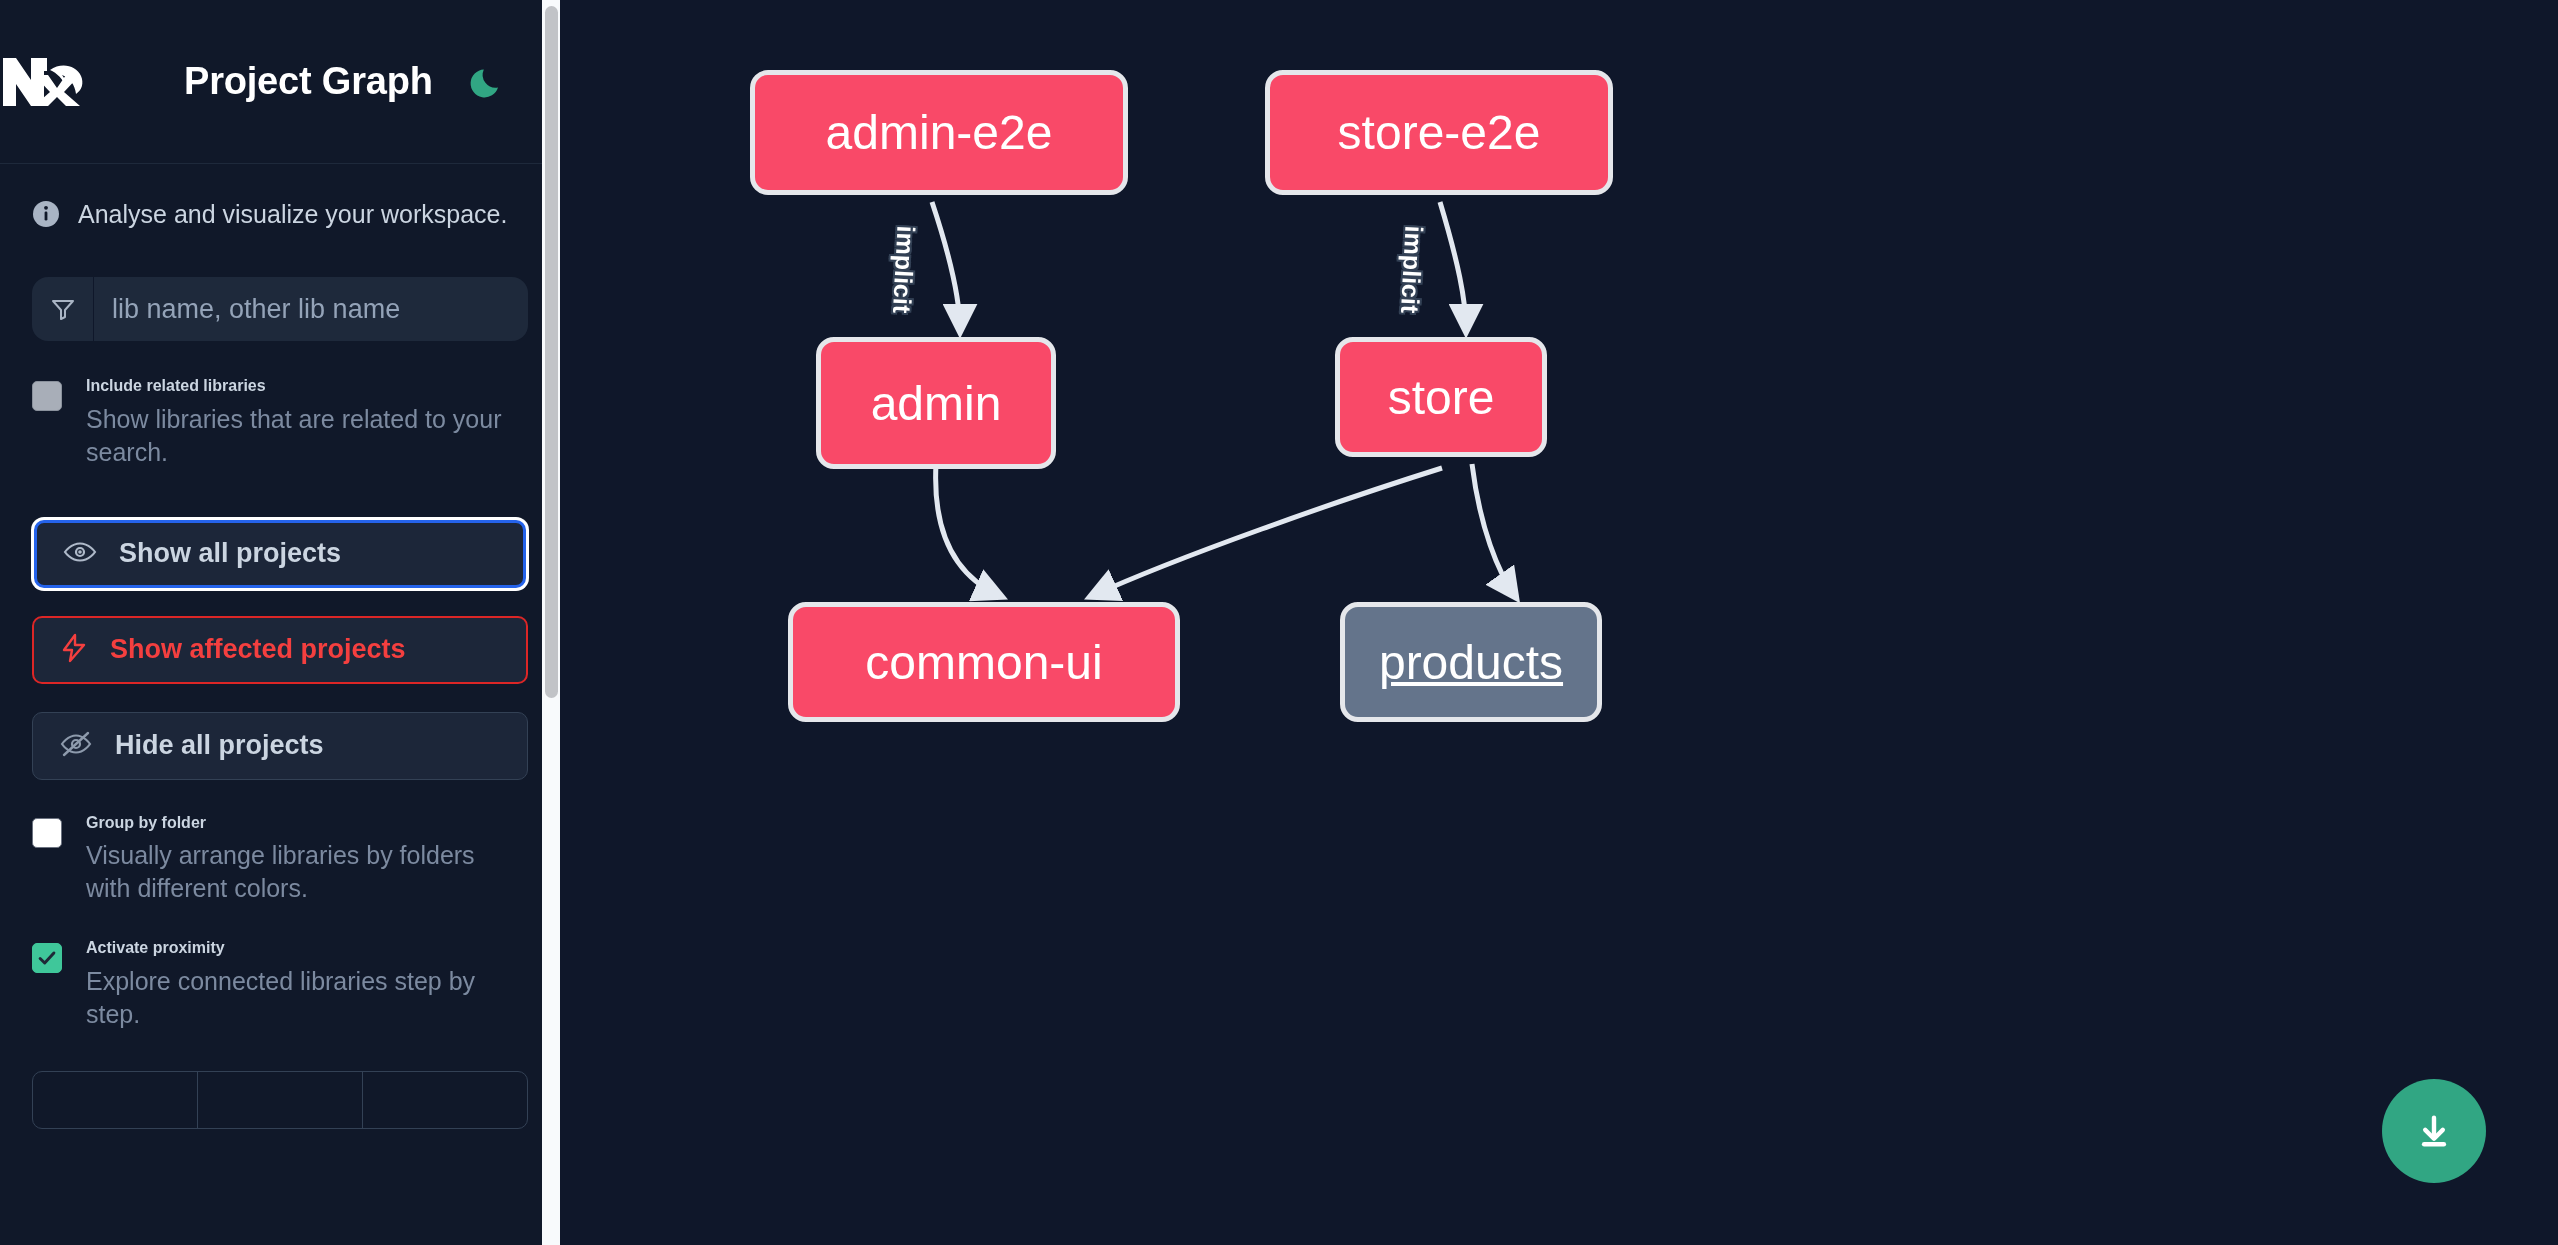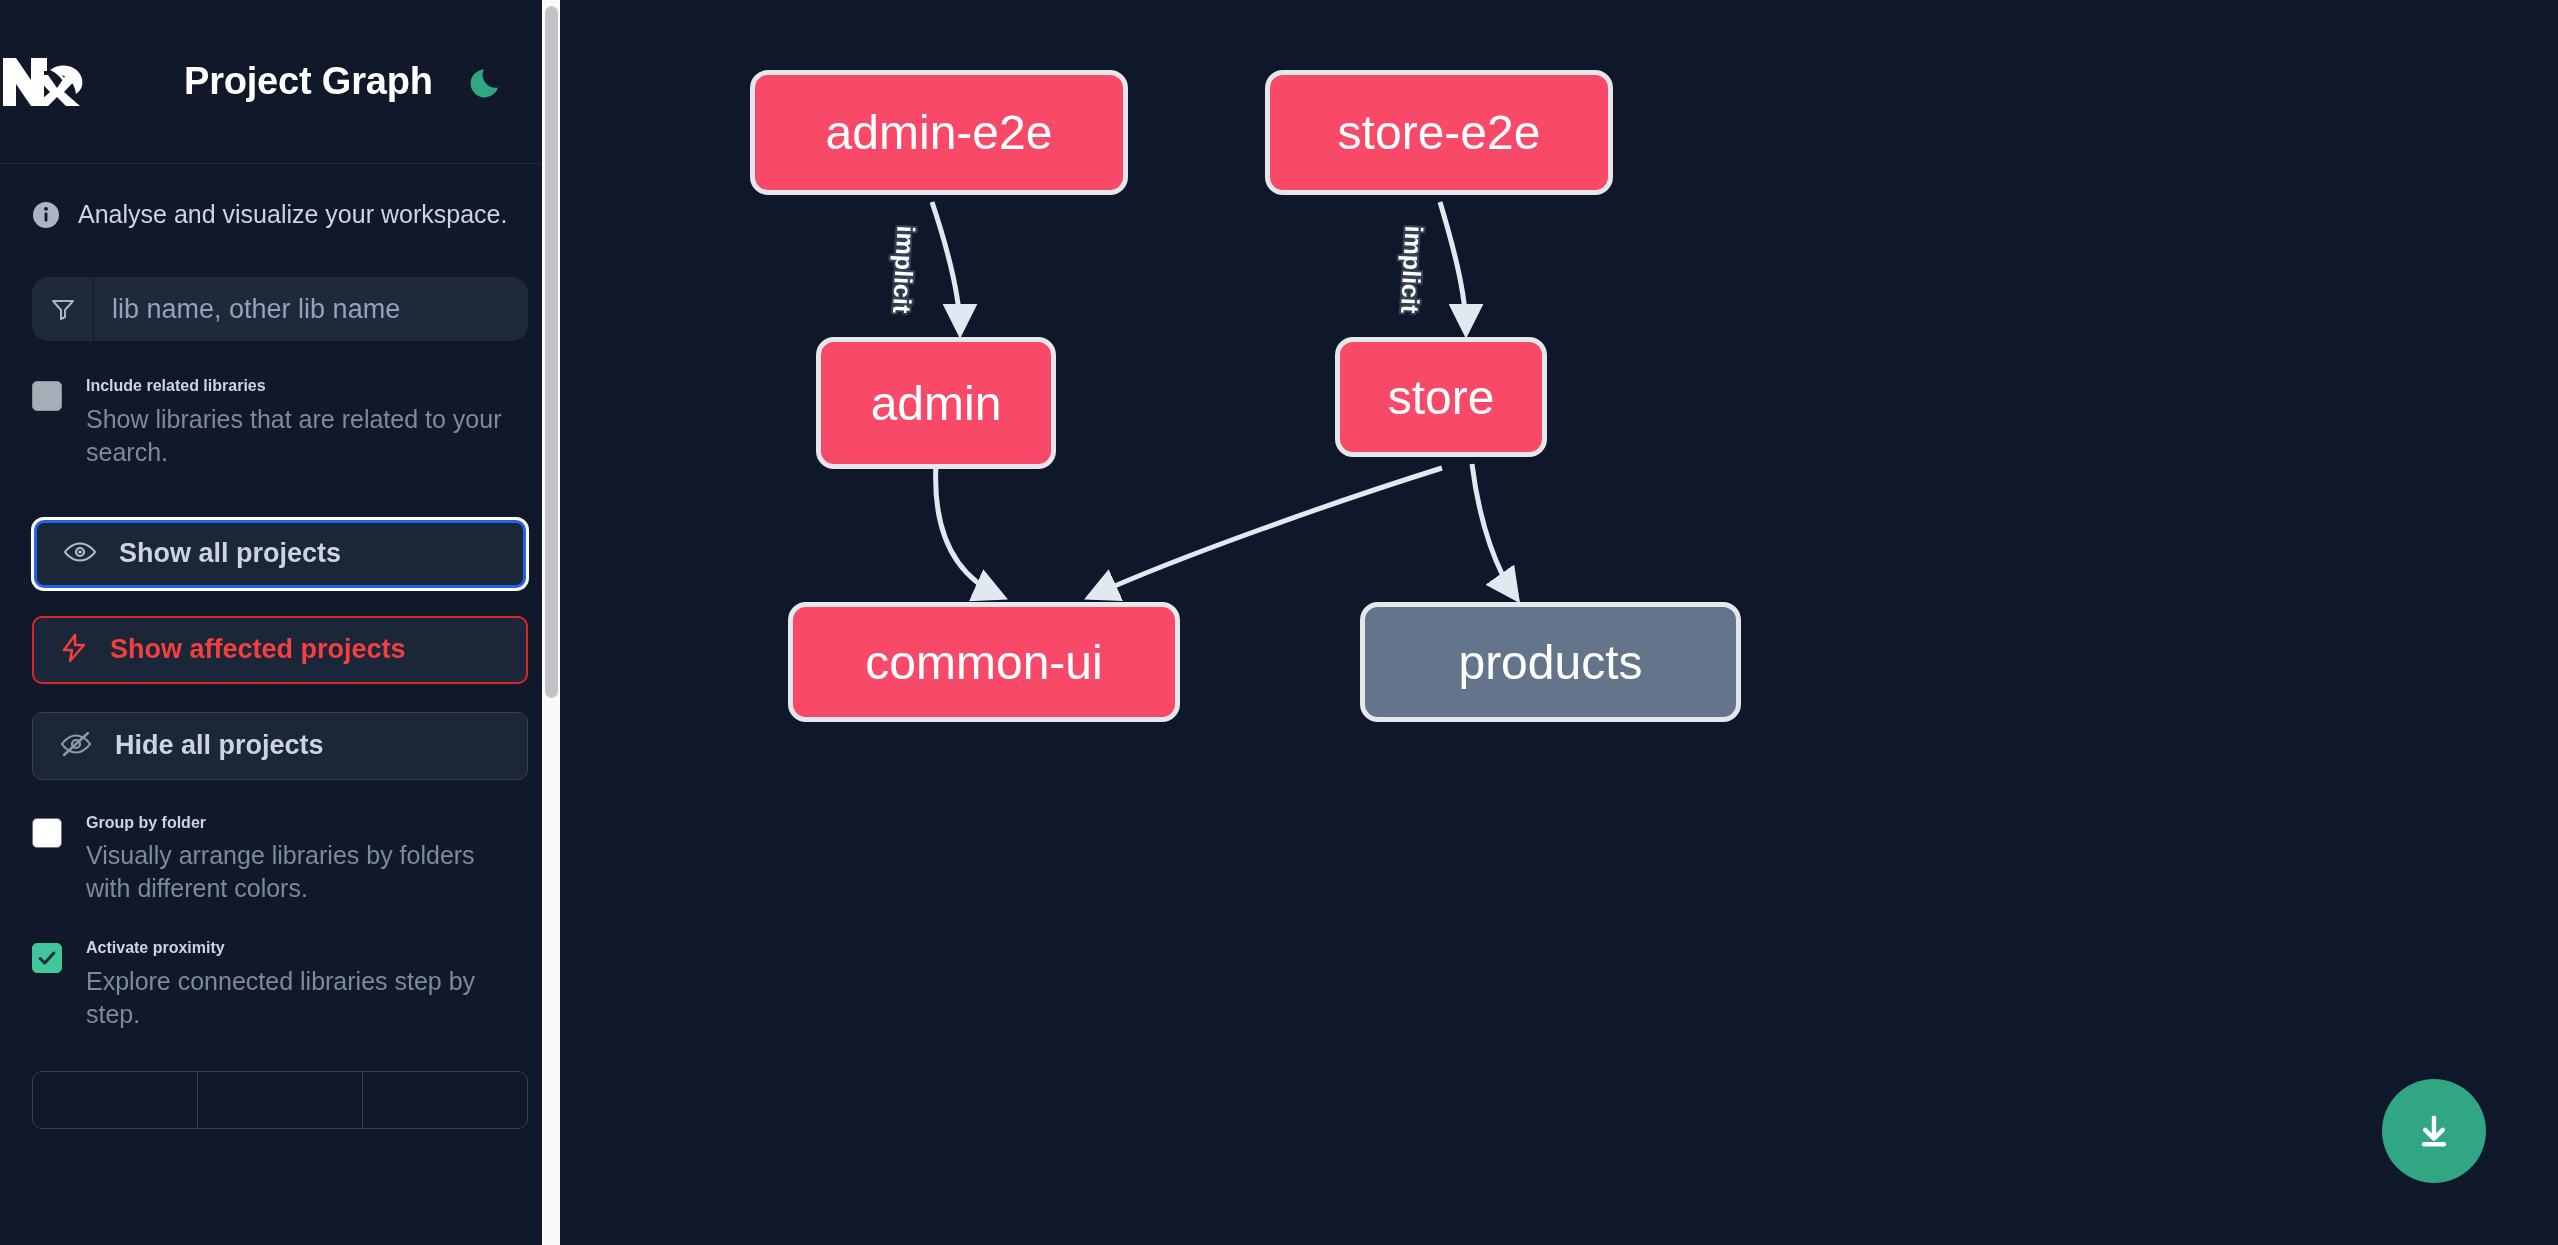--- a/index.html
+++ b/index.html
@@ -27,21 +27,21 @@
   .nx-logo { width: 92px; height: 56px; flex: 0 0 92px; }
   .app-title {
     color: #FFFFFF; font-size: 38px; font-weight: 700;
     letter-spacing: -0.2px; margin-left: 92px; white-space: nowrap;
   }
   .theme-toggle { margin-left: 34px; width: 40px; height: 40px; cursor: pointer; display:flex; align-items:center; }
 
   .sb-body { padding: 0 32px; }
 
   .info-row {
-    display: flex; align-items: flex-end; gap: 18px;
+    display: flex; align-items: flex-start; gap: 18px;
     margin-top: 36px;
   }
   .info-icon { width: 28px; height: 28px; flex: 0 0 28px; }
   .info-text { color: #CBD5E1; font-size: 25px; }
 
   .search-wrap {
     margin-top: 48px;
     height: 64px;
     background: #1E293B;
     border-radius: 16px;
@@ -297,21 +297,21 @@
         <path d="M882 468 C 780 500, 620 556, 532 596"></path>
         <path d="M912 464 C 920 528, 938 572, 955 596"></path>
       </g>
     </svg>
 
     <div class="node affected" style="left:190px; top:70px;  width:378px; height:125px;">admin-e2e</div>
     <div class="node affected" style="left:705px; top:70px;  width:348px; height:125px;">store-e2e</div>
     <div class="node affected" style="left:256px; top:337px; width:240px; height:132px;">admin</div>
     <div class="node affected" style="left:775px; top:337px; width:212px; height:120px;">store</div>
     <div class="node affected" style="left:228px; top:602px; width:392px; height:120px;">common-ui</div>
-    <div class="node neutral" style="left:800px; top:602px; width:381px; height:120px;">products</div>
+    <div class="node neutral" style="left:780px; top:602px; width:262px; height:120px;text-decoration:underline;">products</div>
 
     <div class="edge-label" style="left:300px; top:255px; transform:rotate(93deg);">implicit</div>
     <div class="edge-label" style="left:808px; top:255px; transform:rotate(93deg);">implicit</div>
 
     <div class="download-fab">
       <svg viewBox="0 0 40 40" width="44" height="44" aria-hidden="true">
         <path d="M20 8 V26" stroke="#FFFFFF" stroke-width="4" stroke-linecap="round" fill="none"></path>
         <path d="M12 19 L20 27 L28 19" stroke="#FFFFFF" stroke-width="4" stroke-linecap="round" stroke-linejoin="round" fill="none"></path>
         <path d="M11 32 H29" stroke="#FFFFFF" stroke-width="4" stroke-linecap="round" fill="none"></path>
       </svg>

